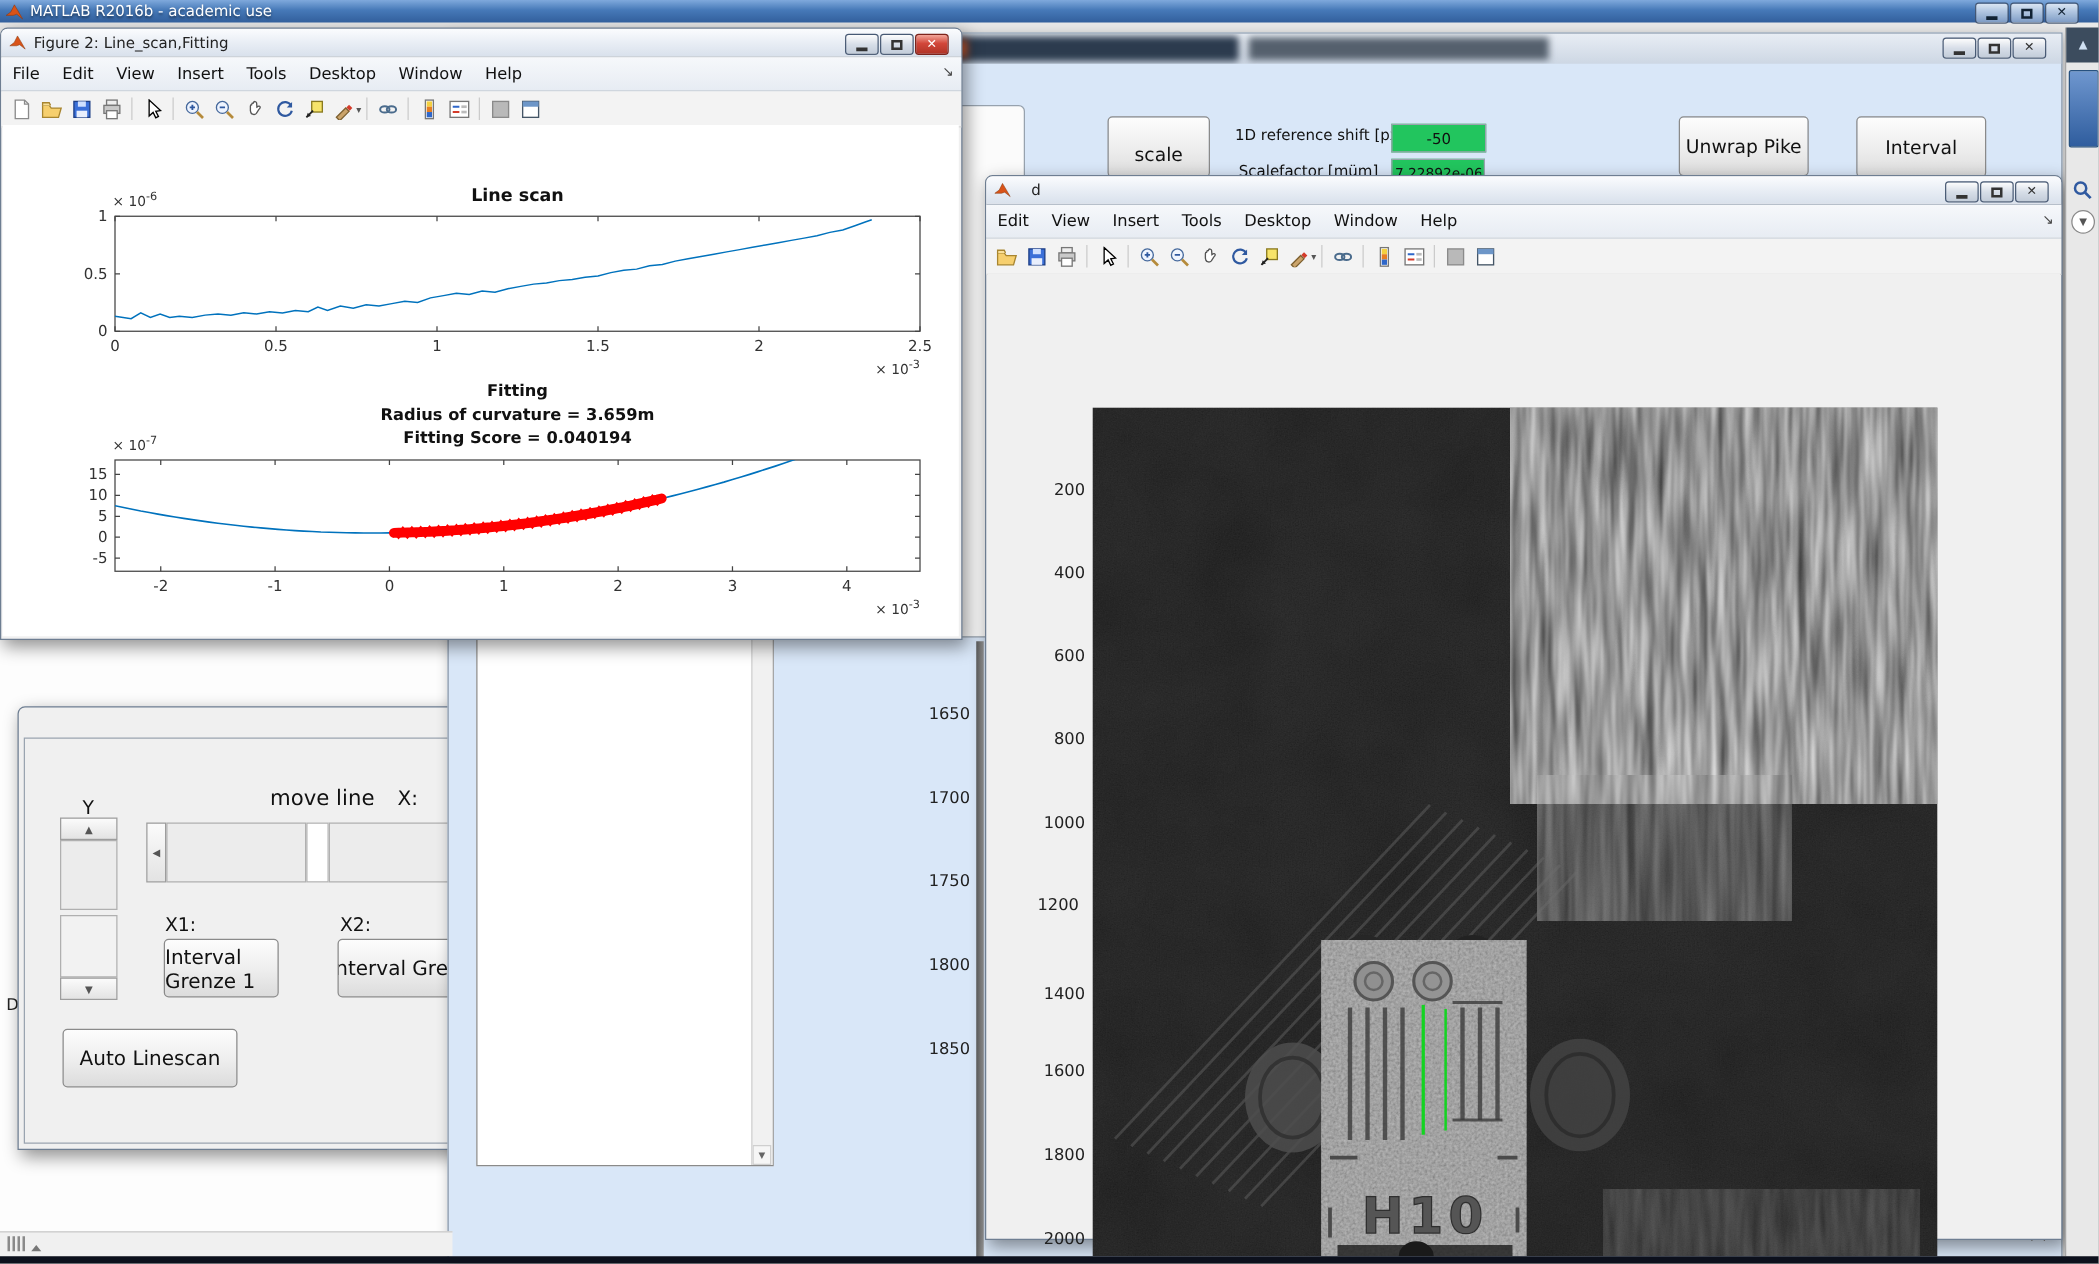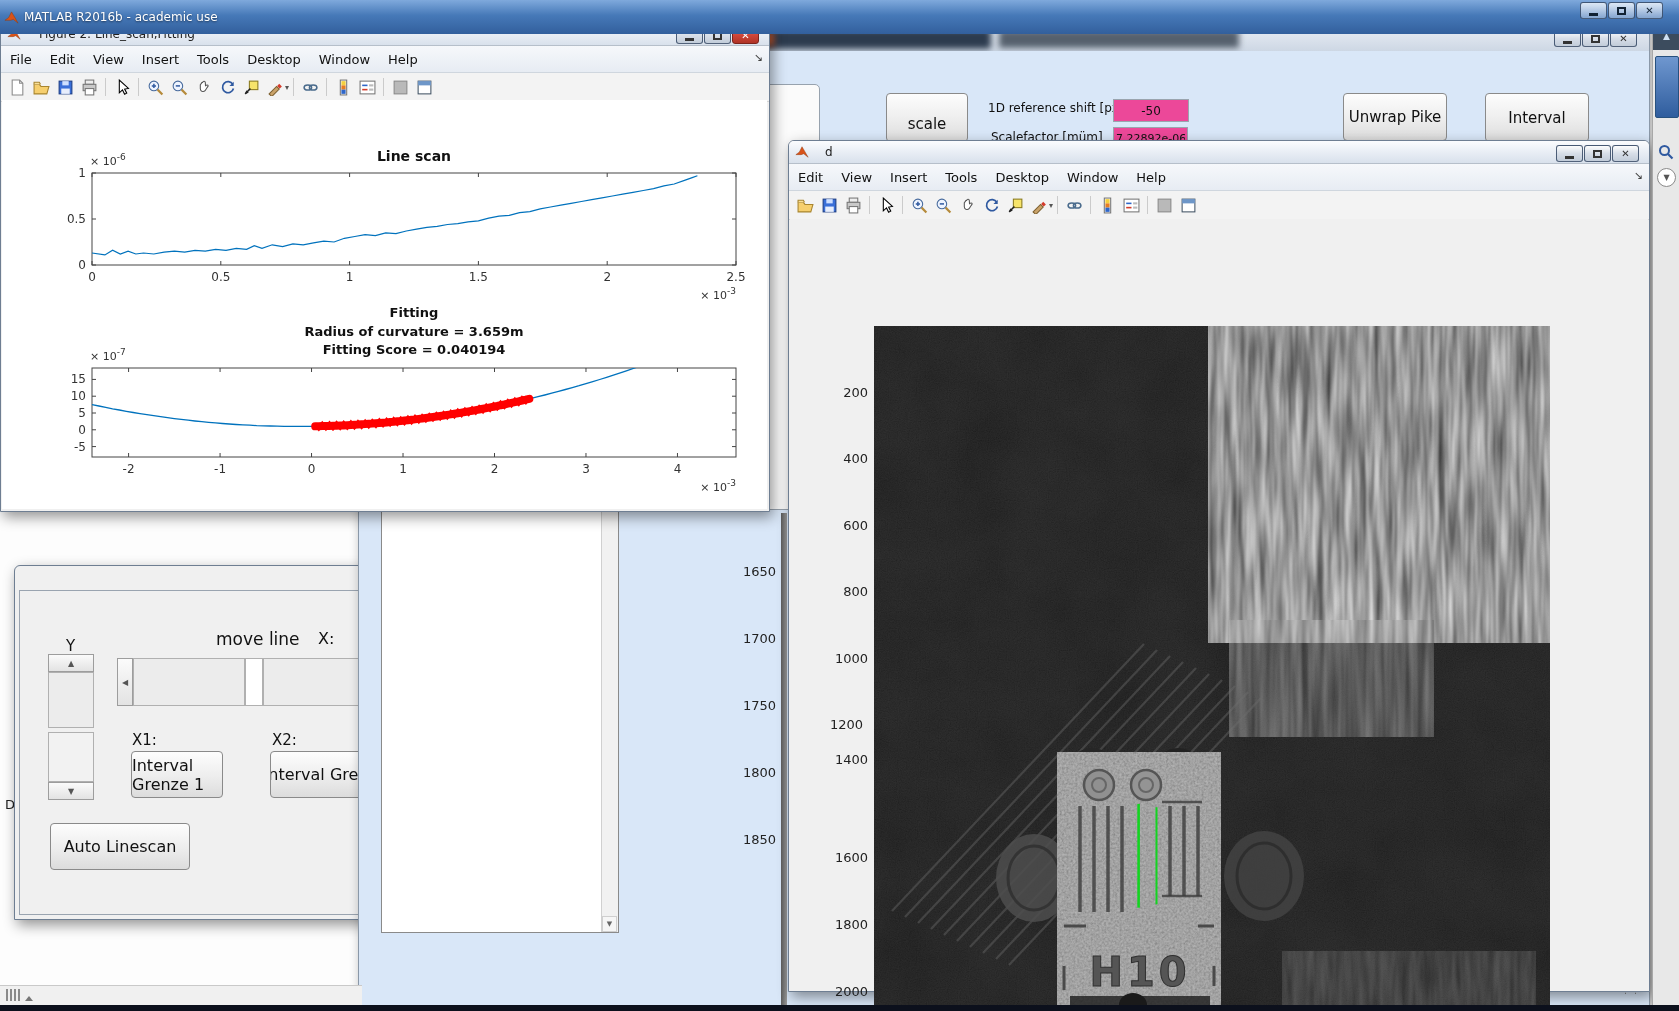--- a/index.html
+++ b/index.html
@@ -1,20 +1,20 @@
 <!DOCTYPE html>
 <html><head>
 <meta charset="utf-8">
 <style>
   html,body{margin:0;padding:0;background:#666;}
   #screen{position:relative;width:1679px;height:1011px;overflow:hidden;
     font-family:"DejaVu Sans","Liberation Sans",sans-serif;background:#e9e9e9;}
   .abs{position:absolute;}
   
-  #main-titlebar{left:0;top:0;width:1679px;height:34px;z-index:9;
+  #main-titlebar{left:0;top:0;width:1679px;height:18px;z-index:9;
     background:linear-gradient(#7fa9dc,#4679b8 45%,#325f9c);color:#fff;
     font-size:12px;display:flex;align-items:center;padding-left:4px;box-sizing:border-box;}
   #main-titlebar .ttl{margin-left:5px;text-shadow:0 1px 2px rgba(0,0,0,.5);}
   .winbtns{position:absolute;top:2px;display:flex;gap:1px;}
   .wbtn{width:27px;height:17px;border:1px solid rgba(40,60,90,.8);border-radius:3px;
     background:linear-gradient(#fdfdfd,#d7dee8 50%,#c2ccd9);display:flex;align-items:center;
     justify-content:center;font-size:10px;color:#333;box-sizing:border-box;}
   .wbtn.glass{background:linear-gradient(rgba(255,255,255,.75),rgba(200,215,235,.5));color:#123;}
   .wbtn.red{background:linear-gradient(#f2a69b,#d2473a 45%,#b03326);color:#fff;border-color:#7c241c;}
   .glyph-min{display:block;width:9px;height:3px;background:currentColor;margin-top:7px;}
@@ -56,21 +56,21 @@
   .blob{position:absolute;filter:blur(3px);}
   #gui .listbox{position:absolute;left:22px;top:69px;width:236px;height:835px;background:#fff;
     border:1px solid #8a8a8a;}
   #gui .lscroll{position:absolute;right:0;top:0;width:16px;height:100%;background:#f1f1f1;
     border-left:1px solid #d0d0d0;}
   .scr-btn{position:absolute;left:0;width:15px;height:16px;background:#f6f6f6;border:1px solid #cfcfcf;
     box-sizing:border-box;font-size:7px;color:#666;display:flex;align-items:center;justify-content:center;}
   #gui .darkline{position:absolute;left:422px;top:486px;width:6px;height:493px;
     background:linear-gradient(90deg,#5c5c5c,#9a9a9a);}
   .blue-tick{position:absolute;width:100px;text-align:right;font-size:13px;color:#222;}
-  .field{position:absolute;background:#ec4899;border:1px solid #9aa4ae;font-size:12px;color:#111;
+  .field{position:absolute;background:#22c55e;border:1px solid #9aa4ae;font-size:12px;color:#111;
     text-align:center;box-sizing:border-box;font-family:"DejaVu Sans","Liberation Sans",sans-serif;}
   .small-label{position:absolute;font-size:12px;color:#111;white-space:nowrap;}
   
   #rfig{left:788px;top:140px;width:860px;height:850px;z-index:6;}
   #rfig .canvas{position:absolute;left:1px;top:78px;right:1px;bottom:1px;background:#f0f0f0;}
   .rtick{position:absolute;font-size:13px;color:#222;}
   
   #white-left{left:0;top:505px;width:362px;height:480px;background:#fdfdfd;z-index:2;
     border-right:1px solid #cfcfcf;font-size:13px;color:#222;}
   #whitefrag{left:737px;top:84px;width:81px;height:424px;background:#fbfbfb;
@@ -344,21 +344,21 @@
         </div>
       </div>
     <div class="canvas">
       <div id="rfig-ticks">
           <div class="rtick" style="left: 40px; top: 165.56px; width: 38px; text-align: right;">200</div>
           <div class="rtick" style="left: 40px; top: 232.12px; width: 38px; text-align: right;">400</div>
           <div class="rtick" style="left: 40px; top: 298.68px; width: 38px; text-align: right;">600</div>
           <div class="rtick" style="left: 40px; top: 365.24px; width: 38px; text-align: right;">800</div>
           <div class="rtick" style="left: 40px; top: 431.8px; width: 38px; text-align: right;">1000</div>
           <div class="rtick" style="left: 40px; top: 498.36px; width: 38px; ">1200</div>
-          <div class="rtick" style="left: 40px; top: 533px; width: 38px; text-align: right;">1400</div>
+          <div class="rtick" style="left: 40px; top: 569px; width: 38px; text-align: right;">1400</div>
           <div class="rtick" style="left: 40px; top: 631.48px; width: 38px; text-align: right;">1600</div>
           <div class="rtick" style="left: 40px; top: 698.04px; width: 38px; text-align: right;">1800</div>
           <div class="rtick" style="left: 40px; top: 764.6px; width: 38px; text-align: right;">2000</div>
         </div>
       <svg id="rimg" width="676" height="679" viewBox="0 0 676 679" style="position:absolute;left:84px;top:107px;">
         <defs>
           <filter id="f-speck" x="0" y="0" width="100%" height="100%">
             <feTurbulence type="fractalNoise" baseFrequency="0.9" numOctaves="2" seed="3" stitchTiles="stitch"></feTurbulence>
             <feColorMatrix type="saturate" values="0"></feColorMatrix>
             <feComponentTransfer>
@@ -447,21 +447,21 @@
           </g>
       </svg>
     </div>
   </div>
 
   <div class="win" id="fig2">
     <div class="tbar">
       <svg width="14" height="14">
           <use href="#ic-matlab-logo"></use>
         </svg>
-      <span style="margin-left:18px;">Figure 2: Line_scan,Fitting</span>
+      <span style="margin-left:6px;">Figure 2: Line_scan,Fitting</span>
       <div class="winbtns" style="right:10px;top:4px;">
         <div class="wbtn">
             <span class="glyph-min"></span>
           </div>
         <div class="wbtn">
             <span class="glyph-max"></span>
           </div>
         <div class="wbtn red">✕</div>
       </div>
     </div>

